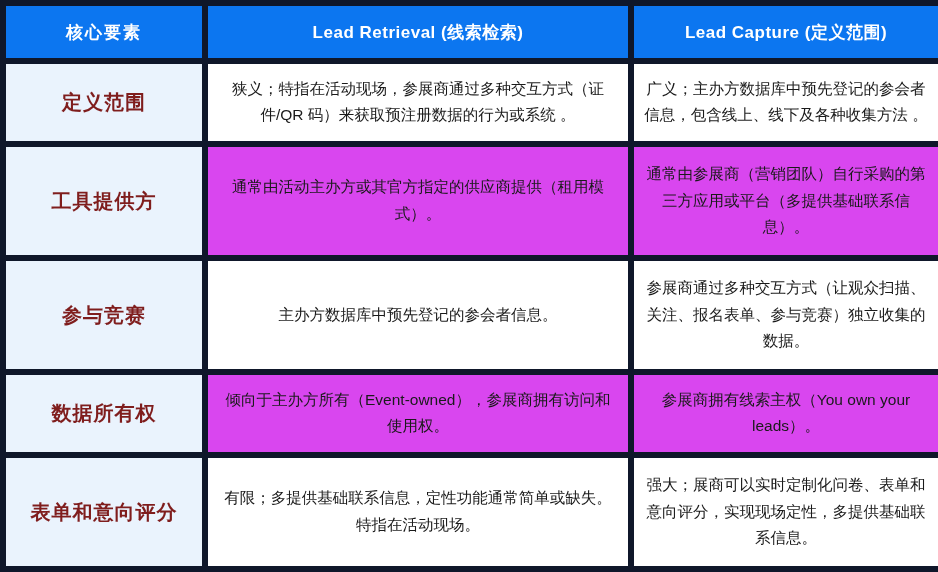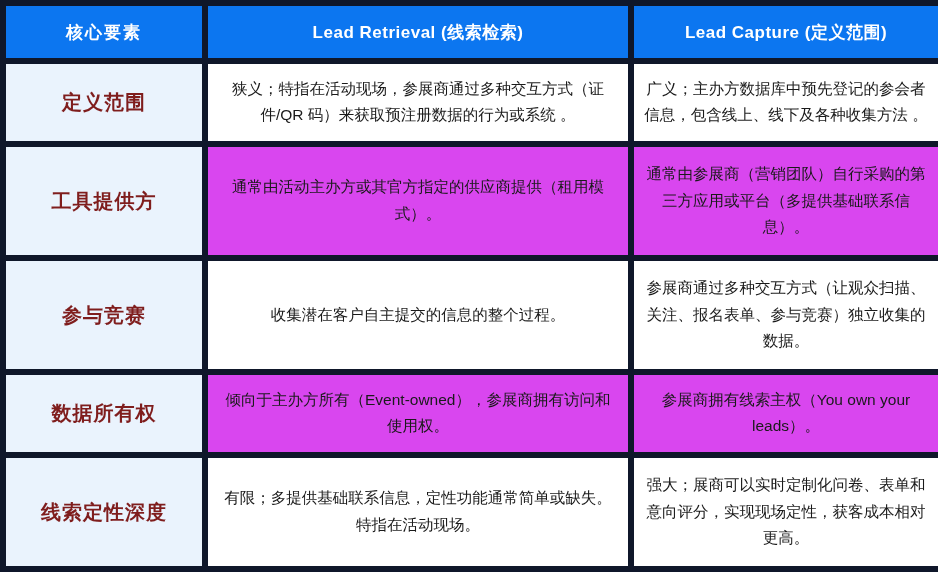--- a/index.html
+++ b/index.html
@@ -110,39 +110,39 @@
         <td class="cell">
             <span class="cell-text">通常由活动主办方或其官方指定的供应商提供（租用模式）。</span>
           </td>
         <td class="cell">
             <span class="cell-text">通常由参展商（营销团队）自行采购的第三方应用或平台（多提供基础联系信息）。</span>
           </td>
       </tr>
       <tr>
         <td class="label">参与竞赛</td>
         <td class="cell">
-            <span class="cell-text">收集潜在客户自主提交的信息的整个过程。</span>
+            <span class="cell-text">主办方数据库中预先登记的参会者信息。</span>
           </td>
         <td class="cell">
             <span class="cell-text">参展商通过多种交互方式（让观众扫描、关注、报名表单、参与竞赛）独立收集的数据。</span>
           </td>
       </tr>
       <tr class="alt">
         <td class="label">数据所有权</td>
         <td class="cell">
             <span class="cell-text">倾向于主办方所有（Event-owned），参展商拥有访问和使用权。</span>
           </td>
         <td class="cell">
             <span class="cell-text">参展商拥有线索主权（You own your leads）。</span>
           </td>
       </tr>
       <tr>
-        <td class="label">线索定性深度</td>
+        <td class="label">表单和意向评分</td>
         <td class="cell">
             <span class="cell-text">有限；多提供基础联系信息，定性功能通常简单或缺失。特指在活动现场。</span>
           </td>
         <td class="cell">
-            <span class="cell-text">强大；展商可以实时定制化问卷、表单和意向评分，实现现场定性，获客成本相对更高。</span>
+            <span class="cell-text">强大；展商可以实时定制化问卷、表单和意向评分，实现现场定性，多提供基础联系信息。</span>
           </td>
       </tr>
     </tbody>
   </table>
 </div>
 
 </body></html>

